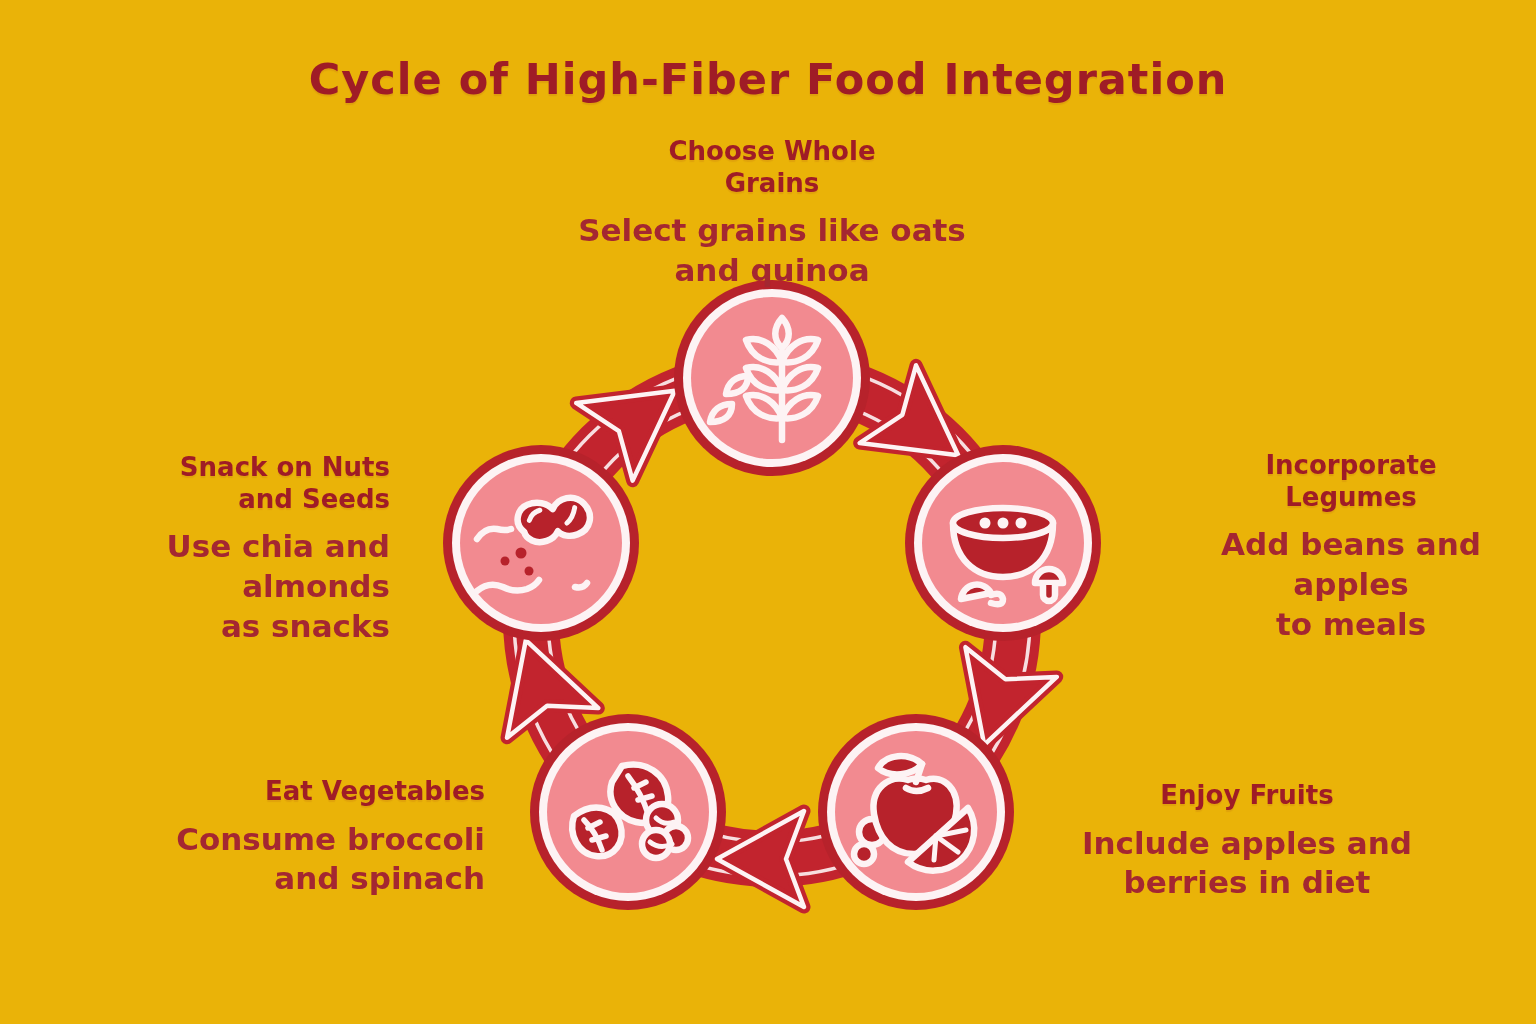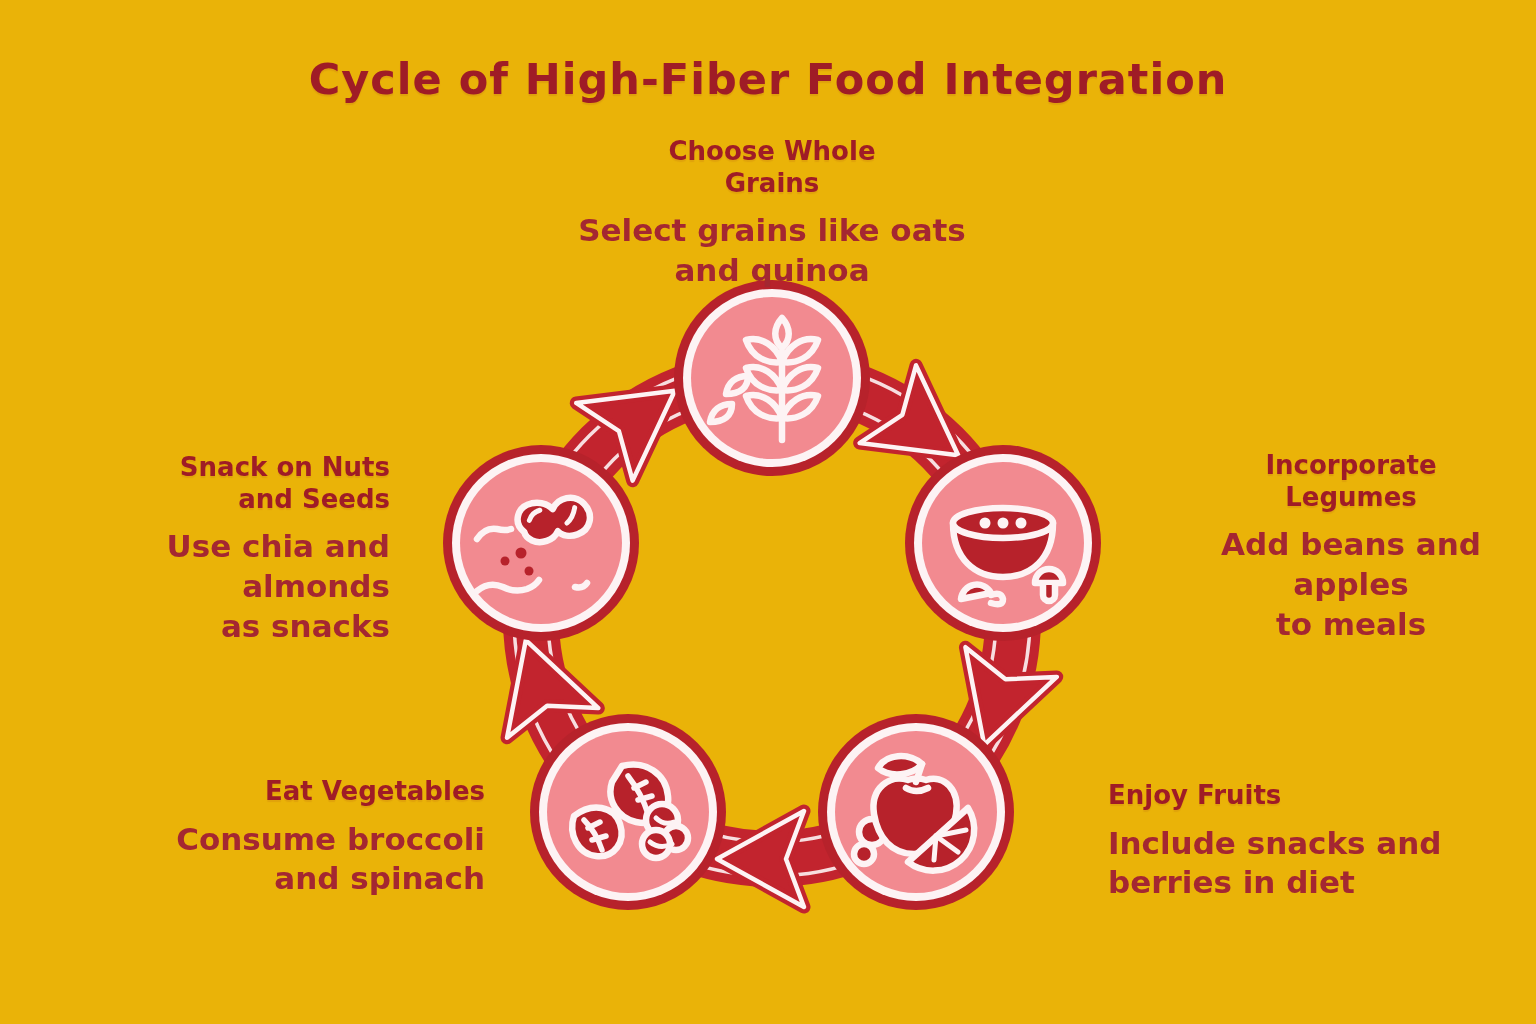--- a/index.html
+++ b/index.html
@@ -25,21 +25,21 @@
     text-shadow:0 2px 1px rgba(150,30,40,0.10);
   }
   .node-desc{
     margin-top:12px;font-size:31px;font-weight:600;color:#a42731;
     line-height:1.28;white-space:pre-line;
   }
   #block-top{left:552px;top:136px;width:440px;text-align:center;}
   #block-right{left:1162px;top:450px;width:340px;text-align:center;margin-left:19px;}
   #block-left{right:1146px;top:452px;width:340px;text-align:right;}
   #block-bottom-left{right:1051px;top:776px;width:340px;text-align:right;}
-  #block-bottom-right{left:1072px;top:780px;width:350px;text-align:left;margin-left:36px;}
+  #block-bottom-right{left:1072px;top:780px;width:350px;text-align:center;}
 </style>
 </head>
 <body>
 
 <div id="stage">
 
   <div class="page-title">Cycle of High-Fiber Food Integration</div>
 
   <svg id="cycle-svg" width="1536" height="1024" viewBox="0 0 1536 1024">
 
@@ -175,21 +175,21 @@
 
   <div class="label-block" id="block-right">
     <div class="node-heading">Incorporate
 Legumes</div>
     <div class="node-desc">Add beans and apples
 to meals</div>
   </div>
 
   <div class="label-block" id="block-bottom-right">
     <div class="node-heading">Enjoy Fruits</div>
-    <div class="node-desc">Include snacks and
+    <div class="node-desc">Include apples and
 berries in diet</div>
   </div>
 
   <div class="label-block" id="block-left">
     <div class="node-heading">Snack on Nuts
 and Seeds</div>
     <div class="node-desc">Use chia and almonds
 as snacks</div>
   </div>
 

